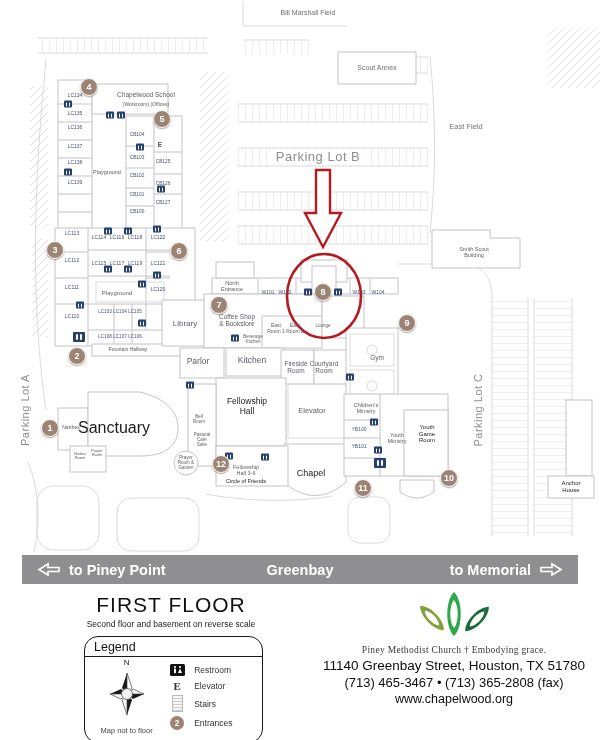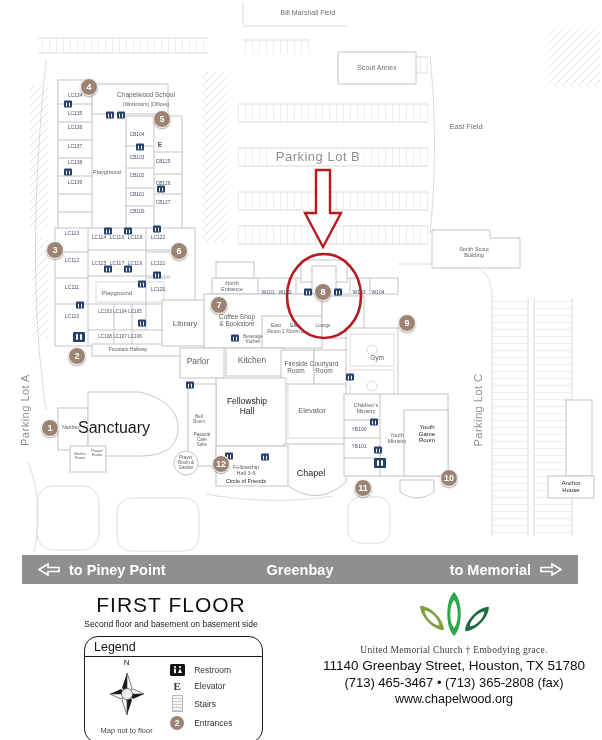--- a/index.html
+++ b/index.html
@@ -414,21 +414,21 @@
     <span class="grp">
       <span>to Memorial</span>
       <svg width="26" height="15" viewBox="0 0 26 15">
         <path d="M14,2 L23,7.5 L14,13 V9.5 H3 V5.5 H14 Z" fill="none" stroke="#fff" stroke-width="1.6"></path>
       </svg>
     </span>
   </div>
 
   <div class="floorblock">
     <div class="floor-title">FIRST  FLOOR</div>
-    <div class="floor-sub">Second floor  and basement on basement side</div>
+    <div class="floor-sub">Second floor  and basement on reverse scale</div>
   </div>
 
   <div class="legendbox">
     <div class="legend-hd">Legend</div>
     <div class="legend-body">
       <div class="legend-left">
         <div class="compass-n">N</div>
         <svg width="52" height="56" viewBox="-26 -28 52 56" style="margin-top:9px">
           <g>
             <path d="M0,-21 L0,0 L-5,-6 Z" fill="#1a1a1a"></path>
@@ -487,19 +487,19 @@
       </g>
       <g transform="translate(60,24)">
         <path d="M0,-22 C9,-13.5 9,13.5 0,22 C-9,13.5 -9,-13.5 0,-22 Z" fill="var(--leaf2)"></path>
         <path d="M0,-14 C5,-8.5 5,8.5 0,14 C-5,8.5 -5,-8.5 0,-14 Z" fill="#fff"></path>
       </g>
       <g transform="translate(83,29) rotate(44)">
         <path d="M0,-17 C7.5,-10 7.5,10 0,17 C-7.5,10 -7.5,-10 0,-17 Z" fill="var(--leaf3)"></path>
         <path d="M0,-10.5 C4.2,-6 4.2,6 0,10.5 C-4.2,6 -4.2,-6 0,-10.5 Z" fill="#fff"></path>
       </g>
     </svg>
-    <div class="brand-tag">United Memorial Church  †  Embodying grace.</div>
+    <div class="brand-tag">Piney Methodist Church  †  Embodying grace.</div>
     <div class="brand-addr">11140 Greenbay Street,  Houston, TX 51780</div>
     <div class="brand-phone">(713) 465-3467 • (713) 365-2808 (fax)</div>
     <div class="brand-web">www.chapelwood.org</div>
   </div>
 
 </div>
 
 </body></html>

